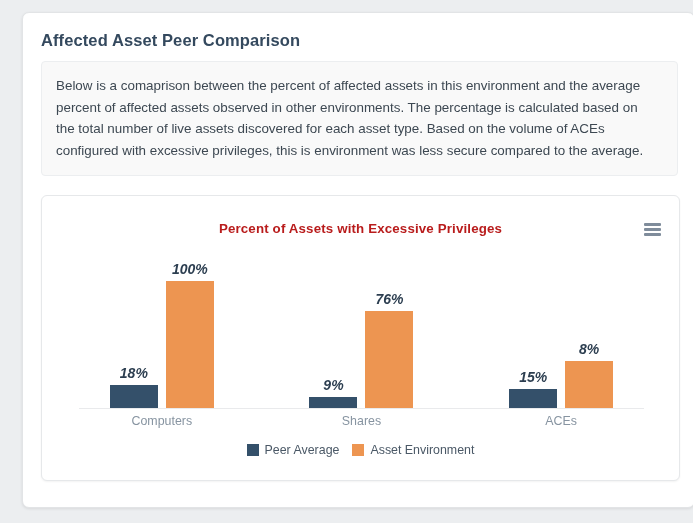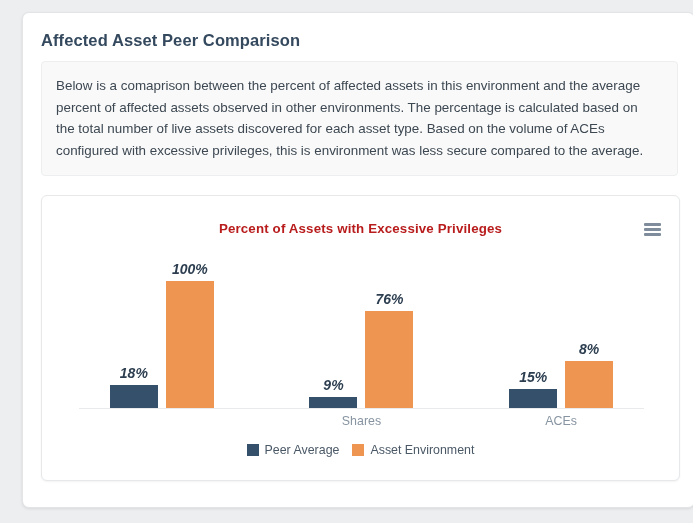--- a/index.html
+++ b/index.html
@@ -249,20 +249,21 @@
             <div class="bar peer" style="height: 19.05px; background: rgb(52, 80, 106);"></div>
           </div>
           <div class="bar-wrap">
             <div class="bar-label">8%</div>
             <div class="bar env" style="height: 46.99px; background: rgb(237, 149, 81);"></div>
           </div>
         </div>
       </div>
 
     <div class="cat-labels" id="cat-labels">
+        <div class="cat-label" style="left: 0px; width: 199.667px;">Computers</div>
         <div class="cat-label" style="left: 399.333px; width: 199.667px;">ACEs</div>
         <div class="cat-label" style="left: 199.667px; width: 199.667px;">Shares</div>
       </div>
 
     <div class="legend" id="chart-legend">
         <div class="legend-item">
           <span class="legend-swatch" style="background: rgb(52, 80, 106);"></span>
           <span class="legend-label">Peer Average</span>
         </div>
         <div class="legend-item">

